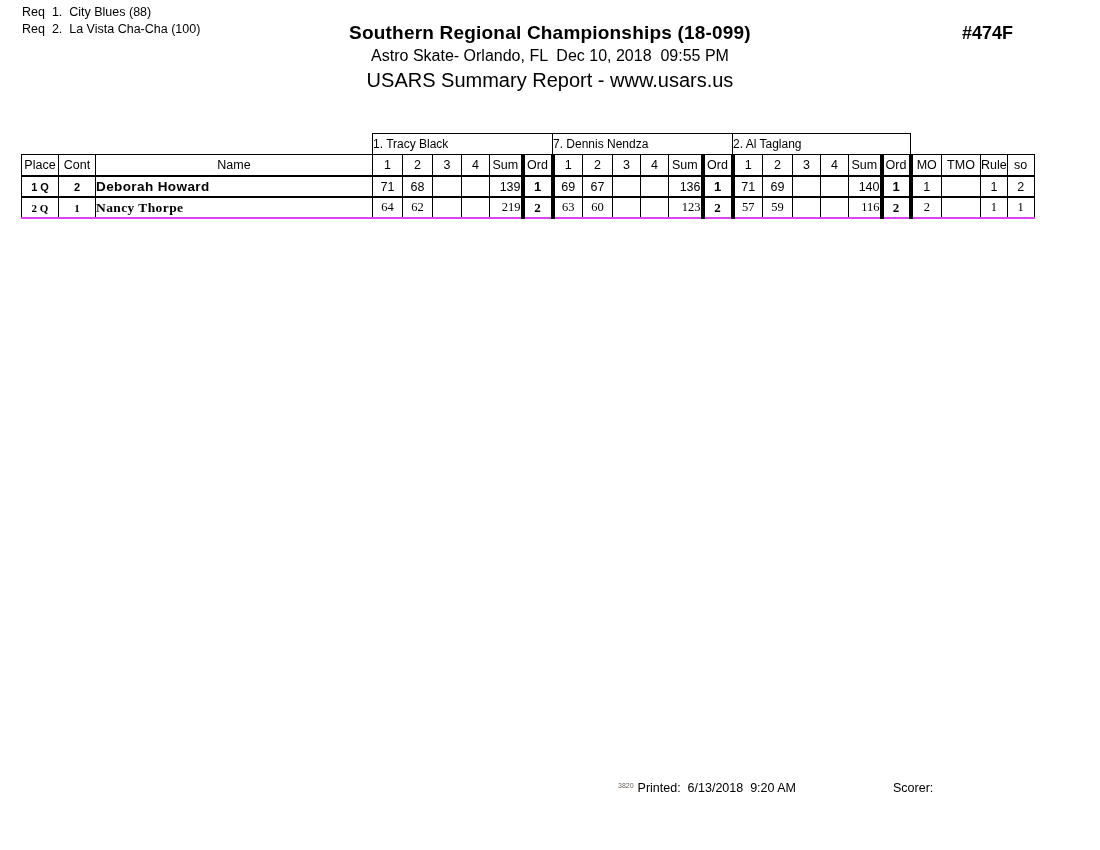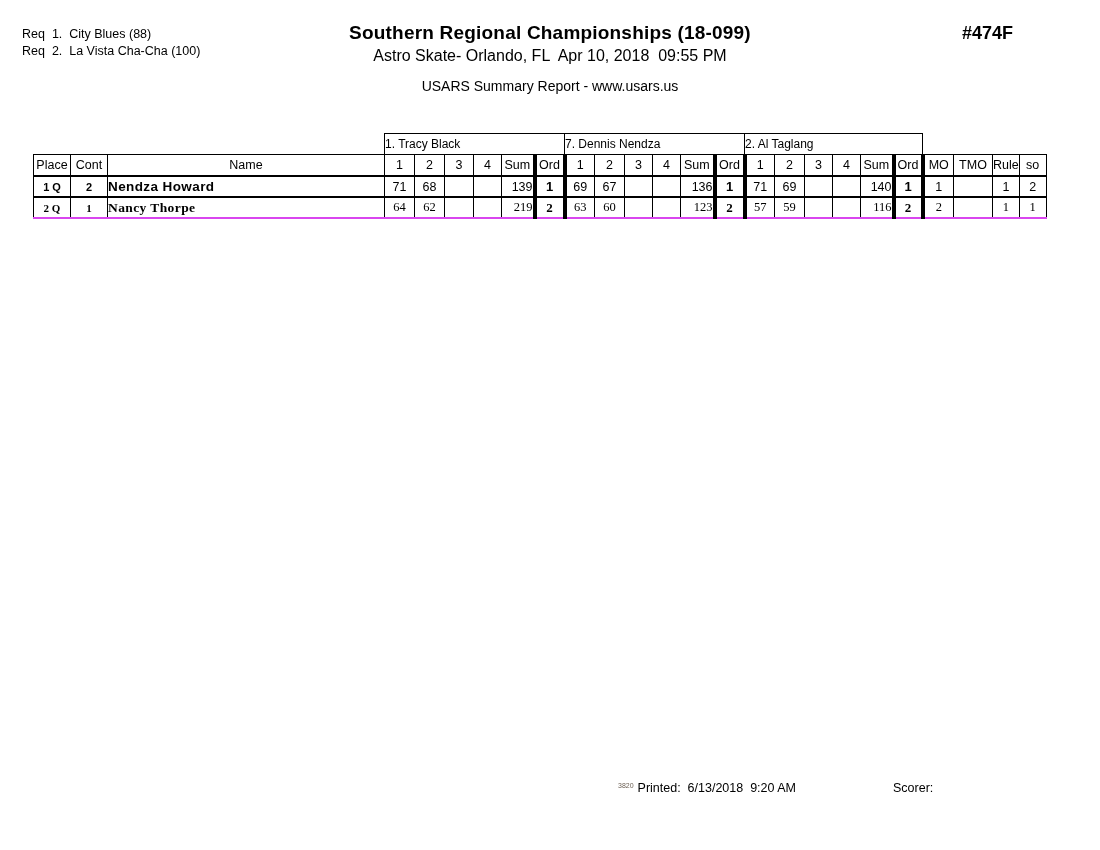--- a/index.html
+++ b/index.html
@@ -5,34 +5,34 @@
   html,body { margin:0; padding:0; }
   body {
     width:1100px; height:850px; position:relative;
     background:#ffffff; color:#000;
     font-family:"Liberation Sans", sans-serif;
     overflow:hidden;
   }
   .pre { white-space:pre; }
 
   
-  .req-block { position:absolute; left:22px; top:26px; font-size:12.5px; line-height:17px; }
+  .req-block { position:absolute; left:22px; top:4px; font-size:12.5px; line-height:17px; }
 
   
   .center-header { position:absolute; left:0; top:0; width:1100px; text-align:center; }
   .title        { margin-top:22px; font-size:19px; font-weight:bold; letter-spacing:0.2px; }
   .venue        { margin-top:3px;  font-size:16px; }
   .event        { margin-top:3px;  font-size:20.5px; font-weight:bold; letter-spacing:0.6px; }
-  .report-type  { margin-top:13px;  font-size:14px; }
+  .report-type  { margin-top:4px;  font-size:20px; }
 
   .report-number { position:absolute; left:962px; top:23px; font-size:18px; font-weight:bold; }
 
   
   table.results {
-    position:absolute; left:33px; top:133px;
+    position:absolute; left:21px; top:133px;
     border-collapse:collapse; table-layout:fixed;
     font-size:12.5px;
   }
   table.results td { padding:0; overflow:hidden; white-space:nowrap; height:20px; vertical-align:middle; }
   td.nob  { border:none; }
   td.jbox { border:1px solid #000; text-align:left; padding-left:5px; font-size:12px; height:21px; }
   td.b    { border:1px solid #000; }
   tr.hdr td.b { height:20px; text-align:center; }
   td.name-h { text-align:right; padding-left:5px; }
   tr.dr td.b { border-top:2px solid #000; height:19px; text-align:center; }
@@ -53,21 +53,21 @@
 </head>
 <body>
 
 <div class="req-block">
   <div class="pre">Req  1.  City Blues (88)</div>
   <div class="pre">Req  2.  La Vista Cha-Cha (100)</div>
 </div>
 
 <div class="center-header">
   <div class="title pre">Southern Regional Championships (18-099)</div>
-  <div class="venue pre">Astro Skate- Orlando, FL  Apr 10, 2018  09:55 PM</div>
+  <div class="venue pre">Astro Skate- Orlando, FL  Dec 10, 2018  09:55 PM</div>
   <div class="report-type pre">USARS Summary Report - www.usars.us</div>
 </div>
 
 <div class="report-number">#474F</div>
 
 <table class="results">
   <colgroup>
     <col style="width:37px">
       <col style="width:37px">
       <col style="width:277px">
@@ -125,21 +125,21 @@
     <td class="b">Sum</td>
     <td class="b ord">Ord</td>
     <td class="b">MO</td>
     <td class="b">TMO</td>
     <td class="b">Rule</td>
     <td class="b">so</td>
   </tr>
   <tr class="dr">
     <td class="b place">1 Q</td>
     <td class="b cont">2</td>
-    <td class="b name">Nendza Howard</td>
+    <td class="b name">Deborah Howard</td>
     <td class="b mark">71</td>
     <td class="b mark">68</td>
     <td class="b mark"></td>
     <td class="b mark"></td>
     <td class="b sum">139</td>
     <td class="b ord ordv">1</td>
     <td class="b mark">69</td>
     <td class="b mark">67</td>
     <td class="b mark"></td>
     <td class="b mark"></td>

